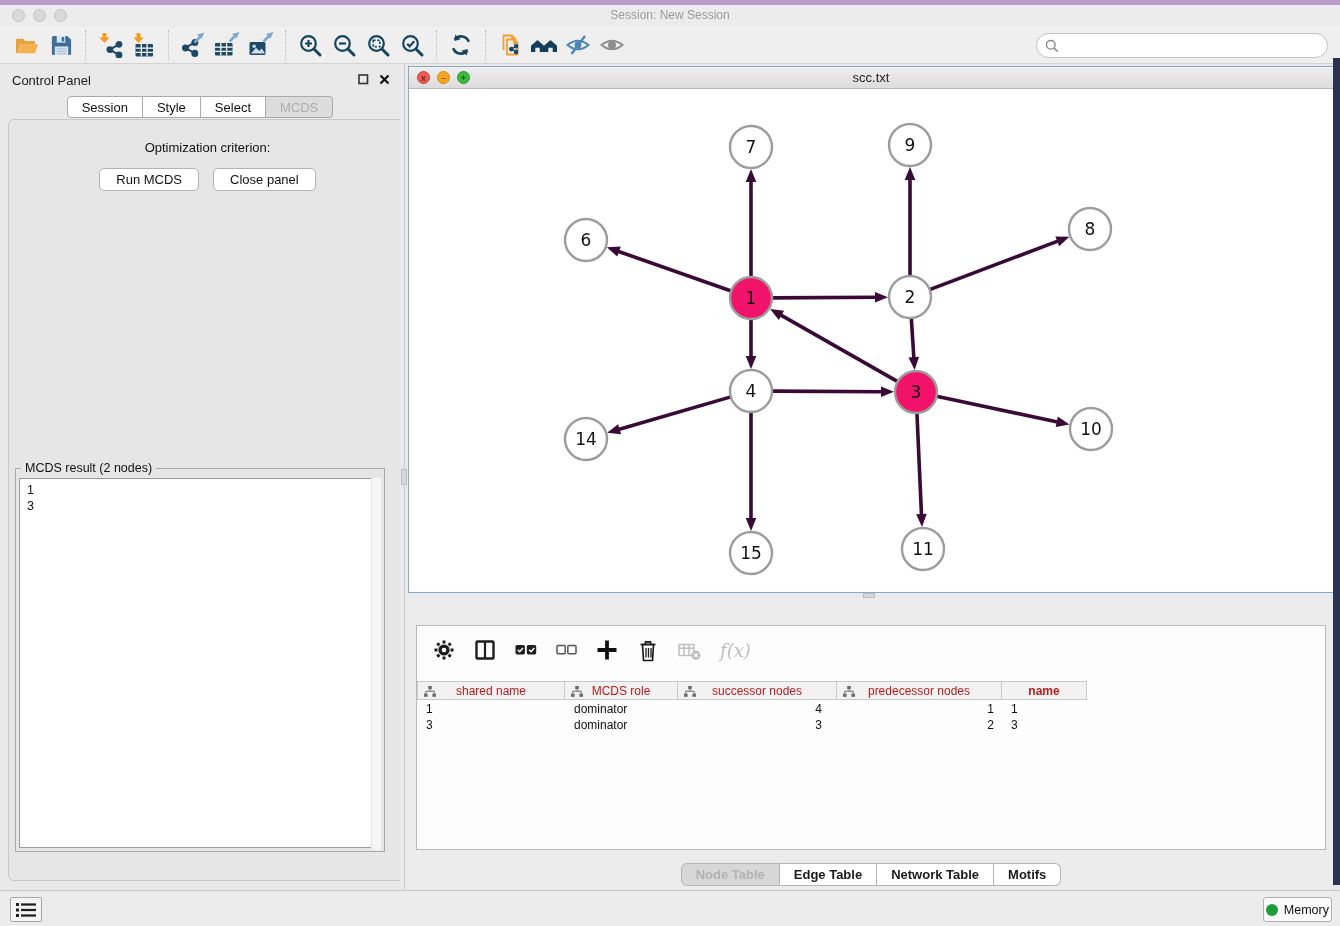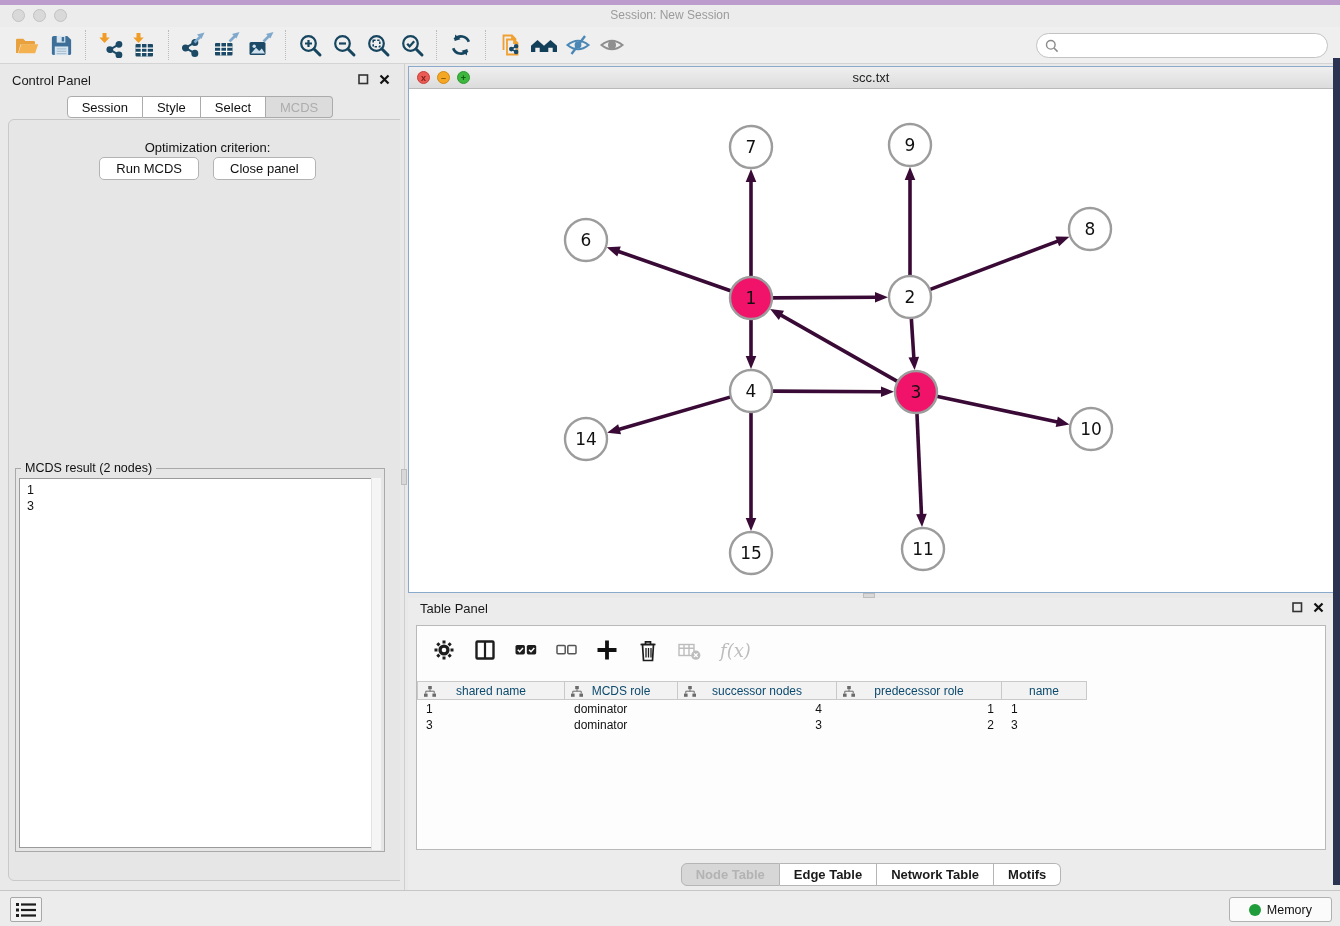--- a/index.html
+++ b/index.html
@@ -32,21 +32,21 @@
   .panel-icons { position:absolute; right:10px; top:4px; display:flex; gap:10px; align-items:center; }
   .cp-tabs { position:absolute; left:0; top:32px; width:100%; display:flex; justify-content:center; }
   .cp-tab { border:1px solid #ababab; border-left:none; background:#fff; font-size:13px; color:#111; padding:3px 14px; height:22px; cursor:default; }
   .cp-tab:first-child { border-left:1px solid #ababab; border-radius:4px 0 0 4px; }
   .cp-tab:last-child { border-radius:0 4px 4px 0; }
   .cp-tab.selected { background:#dcdcdc; color:#adadad; }
   .cp-content { position:absolute; left:8px; top:55px; width:399px; height:762px; background:#e6e6e6; border:1px solid #c9c9c9; border-radius:6px; }
   .opt-label { text-align:center; font-size:13px; color:#111; margin-top:20px; }
   .dropdown { position:relative; margin:10px auto 0; width:312px; height:23px; background:#fff; border:1px solid #b3b3b3; border-radius:5px; display:flex; align-items:center; padding-left:10px; font-size:13px; color:#111; cursor:default; }
   .dd-step { position:absolute; right:0; top:0; width:20px; height:100%; border-left:1px solid #d8d8d8; display:flex; align-items:center; justify-content:center; }
-  .btn-row { display:flex; justify-content:center; gap:14px; margin-top:2px; }
+  .btn-row { display:flex; justify-content:center; gap:14px; margin-top:13px; }
   .push-btn { height:23px; padding:0 16px; background:#fff; border:1px solid #b3b3b3; border-radius:5px; font-size:13px; color:#111; cursor:default; }
   .mcds-fieldset { position:absolute; left:6px; top:348px; width:370px; height:384px; border:1px solid #a9a9a9; }
   .mcds-legend { position:absolute; left:5px; top:-8px; background:#e6e6e6; padding:0 4px; font-size:12.5px; color:#111; }
   .mcds-text { position:absolute; left:3px; top:9px; right:3px; bottom:3px; background:#fff; border:1px solid #9a9a9a; font-size:12.5px; color:#111; padding:3px 0 0 7px; line-height:16px; }
   .mcds-scroll { position:absolute; right:0; top:0; width:10px; height:100%; background:#f5f5f5; border-left:1px solid #e3e3e3; }
 
   .v-splitter { position:absolute; left:400px; top:0; width:8px; height:826px; background:#e9e9e9; }
   .v-splitter .line { position:absolute; left:4px; top:0; width:1px; height:100%; background:#cfcfcf; }
   .v-splitter .handle { position:absolute; left:1px; top:405px; width:6px; height:16px; background:#d8d8d8; border:1px solid #bdbdbd; }
 
@@ -64,38 +64,38 @@
   .h-splitter { position:absolute; left:408px; top:529px; width:926px; height:5px; background:#e9e9e9; }
   .h-splitter .handle { position:absolute; left:455px; top:0; width:12px; height:5px; background:#d8d8d8; border:1px solid #bdbdbd; }
 
   
   .table-panel { position:absolute; left:408px; top:534px; width:926px; height:292px; background:#ececec; }
   .tp-box { position:absolute; left:8px; top:27px; width:910px; height:225px; background:#fdfdfd; border:1px solid #b9b9b9; }
   .tp-toolbar { position:absolute; left:0; top:0; width:100%; height:48px; display:flex; align-items:center; gap:19px; padding-left:16px; }
   .tp-tbtn { display:flex; align-items:center; justify-content:center; cursor:default; }
   .fx-label { font-family:"DejaVu Serif", serif; font-style:italic; font-size:18px; color:#bdbdbd; }
   .thead { position:absolute; left:0; top:55px; display:flex; }
-  .th { position:relative; height:19px; background:#f2f2f2; border:1px solid #c9c9c9; border-left:none; font-size:12px; color:#0c4a6e; display:flex; align-items:center; justify-content:center; cursor:default; }
+  .th { position:relative; height:19px; background:#f2f2f2; border:1px solid #c9c9c9; border-left:none; font-size:12px; color:#b91c1c; display:flex; align-items:center; justify-content:center; cursor:default; }
   .th:first-child { border-left:1px solid #c9c9c9; }
   .th .tree { position:absolute; left:6px; top:4px; }
   .tbody { position:absolute; left:1px; top:75px; }
   .tr { display:flex; height:16px; cursor:default; }
   .td { font-size:12px; color:#111; line-height:16px; white-space:nowrap; }
   .td.a-left { padding-left:8px; text-align:left; }
   .td.a-right { text-align:right; }
   .tp-tabs { position:absolute; left:0; top:265px; width:100%; display:flex; justify-content:center; }
   .tp-tab { border:1px solid #b5b5b5; border-left:none; background:#fff; font-size:13px; font-weight:bold; color:#1a1a1a; padding:3px 14px; height:23px; cursor:default; }
   .tp-tab:first-child { border-left:1px solid #b5b5b5; border-radius:6px 0 0 6px; }
   .tp-tab:last-child { border-radius:0 6px 6px 0; }
   .tp-tab.selected { background:#d7d7d7; color:#b3b3b3; }
 
   
   .status-bar { position:absolute; left:0; top:885px; width:100%; height:36px; background:#ececec; border-top:1px solid #c6c6c6; }
   .sb-left-btn { position:absolute; left:10px; top:6px; width:32px; height:25px; background:#f4f4f4; border:1px solid #a8a8a8; border-radius:2px; display:flex; align-items:center; justify-content:center; cursor:default; }
-  .memory-btn { position:absolute; right:8px; top:6px; height:25px; background:#fbfbfb; border:1px solid #b1b1b1; border-radius:3px; display:flex; align-items:center; gap:6px; padding:0 19px; font-size:12.5px; color:#111; cursor:default; }
+  .memory-btn { position:absolute; right:8px; top:6px; height:25px; background:#fbfbfb; border:1px solid #b1b1b1; border-radius:3px; display:flex; align-items:center; gap:6px; padding:0 2px; font-size:12.5px; color:#111; cursor:default; }
   .mem-dot { width:12px; height:12px; border-radius:50%; }
 </style>
 </head>
 <body>
 
 <div id="desktop">
   <div id="app">
 
     <div class="titlebar">
       <div class="tl-dots">
@@ -367,31 +367,20 @@
               <text x="514" y="460" text-anchor="middle" dy="0.36em" font-size="17" fill="#111" font-family="DejaVu Sans, sans-serif">11</text>
             </svg>
         </div>
       </div>
 
       <div class="h-splitter">
         <div class="handle"></div>
       </div>
 
       <div class="table-panel">
-        <div class="panel-head" style="top:0;">
-          <div class="panel-title">Table Panel</div>
-          <div class="panel-icons">
-            <svg width="11" height="11" viewBox="0 0 11 11">
-                <rect x="1" y="1" width="8.5" height="8.5" fill="none" stroke="#333" stroke-width="1.6"></rect>
-              </svg>
-            <svg width="11" height="11" viewBox="0 0 11 11">
-                <path d="M1.5 1.5l8 8M9.5 1.5l-8 8" stroke="#111" stroke-width="2.2"></path>
-              </svg>
-          </div>
-        </div>
         <div class="tp-box">
           <div class="tp-toolbar">
             <div class="tp-tbtn">
               <svg width="22" height="22" viewBox="0 0 22 22">
                   <circle cx="11" cy="11" r="5.6" fill="#1d1d1d"></circle>
                   <circle cx="11" cy="11" r="2.3" fill="#fdfdfd"></circle>
                   <path d="M11 1.5V4.5M11 17.5V20.5M1.5 11H4.5M17.5 11H20.5M4.3 4.3l2.1 2.1M15.6 15.6l2.1 2.1M17.7 4.3l-2.1 2.1M6.4 15.6l-2.1 2.1" stroke="#1d1d1d" stroke-width="3"></path>
                 </svg>
             </div>
             <div class="tp-tbtn">
@@ -483,23 +472,23 @@
               </div>
               <div class="th" style="width: 165px;">
                 <svg class="tree" width="12" height="11" viewBox="0 0 12 11">
                   <g fill="#6b6b6b">
                     <rect x="4.2" y="0" width="3.6" height="3.2"></rect>
                     <rect x="0" y="7.6" width="3.6" height="3.2"></rect>
                     <rect x="8.4" y="7.6" width="3.6" height="3.2"></rect>
                   </g>
                   <path d="M6 3.2v2M1.8 7.6V5.2h8.4v2.4" stroke="#6b6b6b" fill="none" stroke-width="1"></path>
                 </svg>
-                <span>predecessor role</span>
-              </div>
-              <div class="th" style="width: 85px;">
+                <span>predecessor nodes</span>
+              </div>
+              <div class="th" style="width: 85px; font-weight: bold;">
                 <span>name</span>
               </div>
             </div>
           <div class="tbody">
               <div class="tr">
                 <div class="td a-left" style="width: 148px;">1</div>
                 <div class="td a-left" style="width: 113px;">dominator</div>
                 <div class="td a-right" style="width: 159px; padding-right: 16px;">4</div>
                 <div class="td a-right" style="width: 165px; padding-right: 9px;">1</div>
                 <div class="td a-left" style="width: 85px;">1</div>

